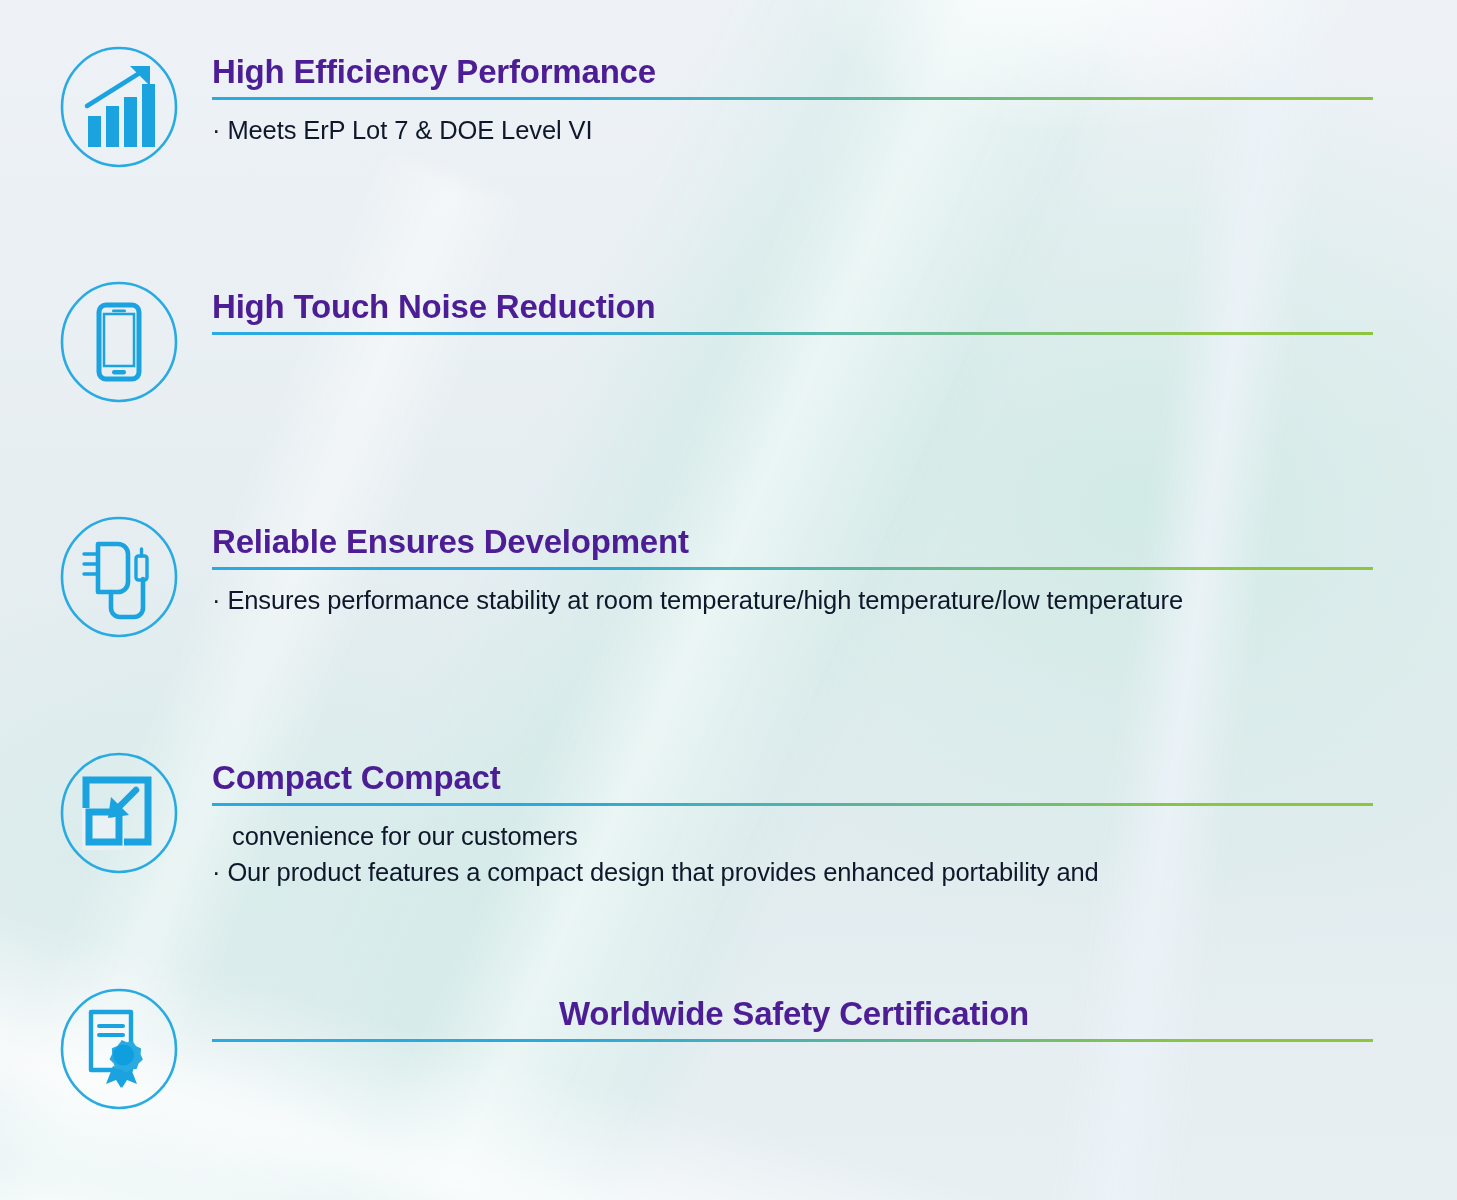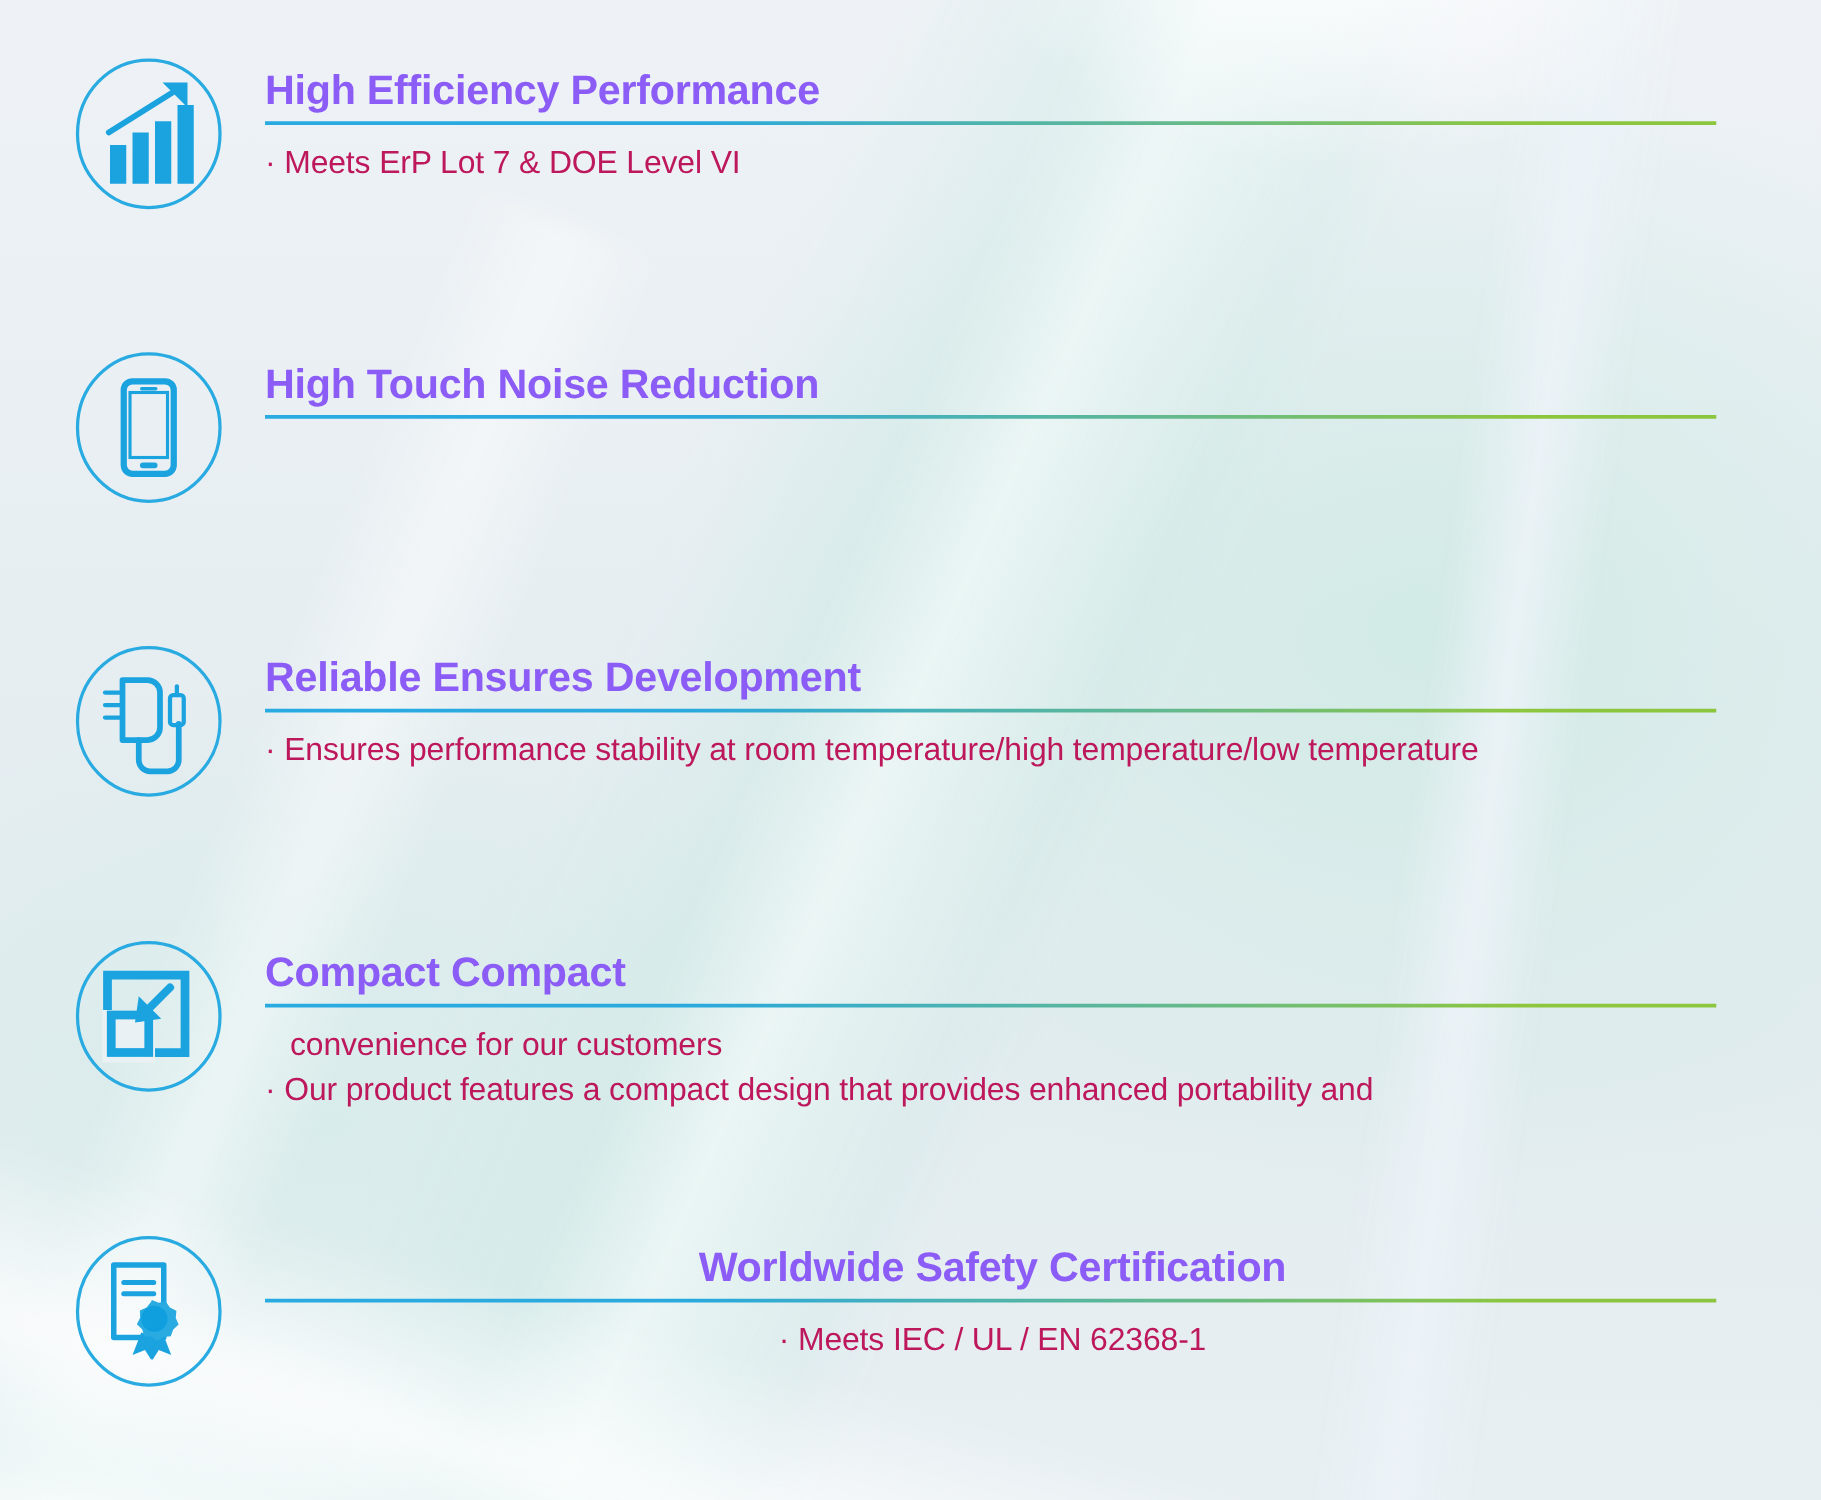--- a/index.html
+++ b/index.html
@@ -120,40 +120,40 @@
 
   .text-block {
     position: absolute;
     left: 212px;
     width: 1164px;
   }
 
   .feature-title {
     font-size: 33px;
     font-weight: bold;
-    color: #8b5cf6;
+    color: #4c1d95;
     letter-spacing: -0.2px;
     line-height: 1.08;
     margin: 0;
     white-space: nowrap;
   }
 
   .divider {
     height: 3px;
     width: 1161px;
     margin-top: 7px;
     background: linear-gradient(90deg, #29abe2 0%, #2aa9dd 30%, #63b98f 62%, #8cc63f 86%, #8cc63f 100%);
   }
 
   .bullets {
     margin-top: 12px;
   }
   .bullet {
     font-size: 25.5px;
-    color: #be185d;
+    color: #0f172a;
     line-height: 1.42;
     margin: 0;
     letter-spacing: -0.1px;
     text-indent: -12px;
     padding-left: 12px;
   }
 </style>
 </head>
 <body>
 
@@ -268,20 +268,17 @@
           <path d="M55 78 l-7 18 l10 -4 l5 8 l7 -17 z" fill="#1ba3e0"></path>
           <path d="M72 78 l7 18 l-10 -4 l-5 8 l-7 -17 z" fill="#1ba3e0"></path>
 
           <path d="M63.5 52 l5.4 2.2 l5.7 -1.1 l3.3 4.8 l5.2 2.6 l-0.5 5.8 l2.3 5.3 l-4.3 3.9 l-2 5.5 l-5.8 0.6 l-4.9 3.1 l-4.7 -3.4 l-5.8 -0.3 l-1.7 -5.6 l-4.2 -4.1 l2.6 -5.2 l-0.2 -5.8 l5.4 -2.3 l3.6 -4.6 z" fill="#29abe2"></path>
           <circle cx="65.5" cy="67" r="10.5" fill="#0f9fdf"></circle>
         </svg>
       </div>
       <div class="text-block" style="top:8px;text-align:center;">
         <h2 class="feature-title">Worldwide Safety Certification</h2>
         <div class="divider"></div>
-        <div class="bullets">
-          <p class="bullet">· Meets IEC / UL / EN 62368-1</p>
-        </div>
       </div>
     </div>
 
   </div>
 </div>
 
 </body></html>

